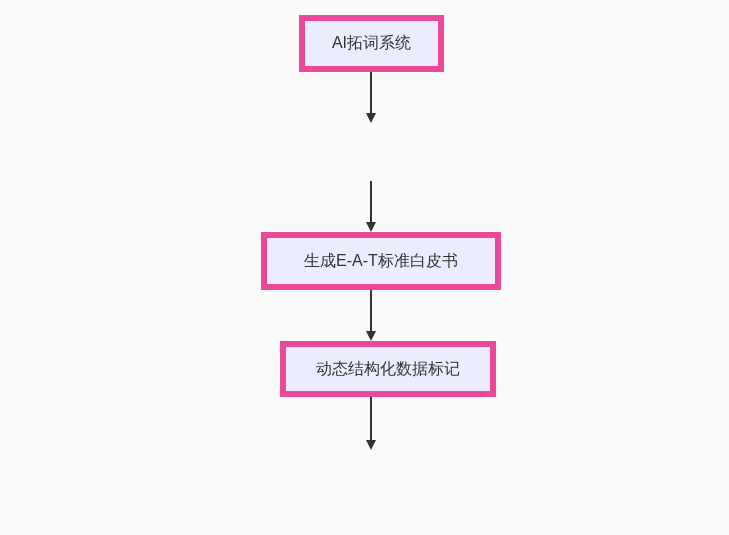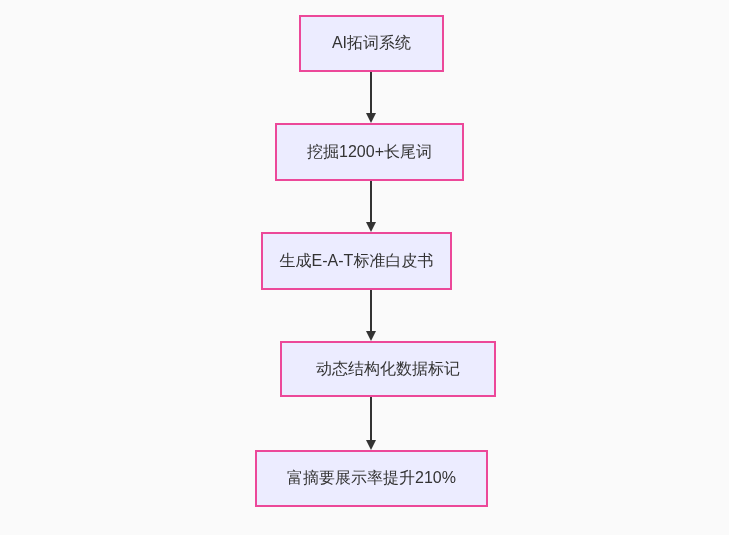--- a/index.html
+++ b/index.html
@@ -13,32 +13,32 @@
   }
   .flowchart {
     position: relative;
     width: 729px;
     height: 535px;
   }
   .node {
     position: absolute;
     box-sizing: border-box;
     background: #ECECFF;
-    border: 2px solid #ec4899;
+    border: 6px solid #ec4899;
     color: #333333;
     font-size: 16px;
     display: flex;
     align-items: center;
     justify-content: center;
     text-align: right;
     white-space: nowrap;
   }
   #node-1 { left: 299px; top: 15px;  width: 145px; height: 57px; }
   #node-2 { left: 275px; top: 123px; width: 189px; height: 58px; }
-  #node-3 { left: 261px; top: 232px; width: 191px; height: 58px; }
+  #node-3 { left: 261px; top: 232px; width: 240px; height: 58px; }
   #node-4 { left: 280px; top: 341px; width: 216px; height: 56px; }
   #node-5 { left: 255px; top: 450px; width: 233px; height: 57px; }
 
   .edge {
     position: absolute;
     left: 366px;
     width: 10px;
   }
   
   .edge::before {
@@ -69,27 +69,25 @@
 </style>
 </head>
 <body>
 
 <div class="flowchart">
 
   <div class="node" id="node-1">AI拓词系统</div>
 
   <div class="edge" id="edge-1"></div>
 
-  <div class="node" id="node-2">挖掘1200+长尾词</div>
 
   <div class="edge" id="edge-2"></div>
 
   <div class="node" id="node-3">生成E-A-T标准白皮书</div>
 
   <div class="edge" id="edge-3"></div>
 
   <div class="node" id="node-4">动态结构化数据标记</div>
 
   <div class="edge" id="edge-4"></div>
 
-  <div class="node" id="node-5">富摘要展示率提升210%</div>
 
 </div>
 
 </body></html>

